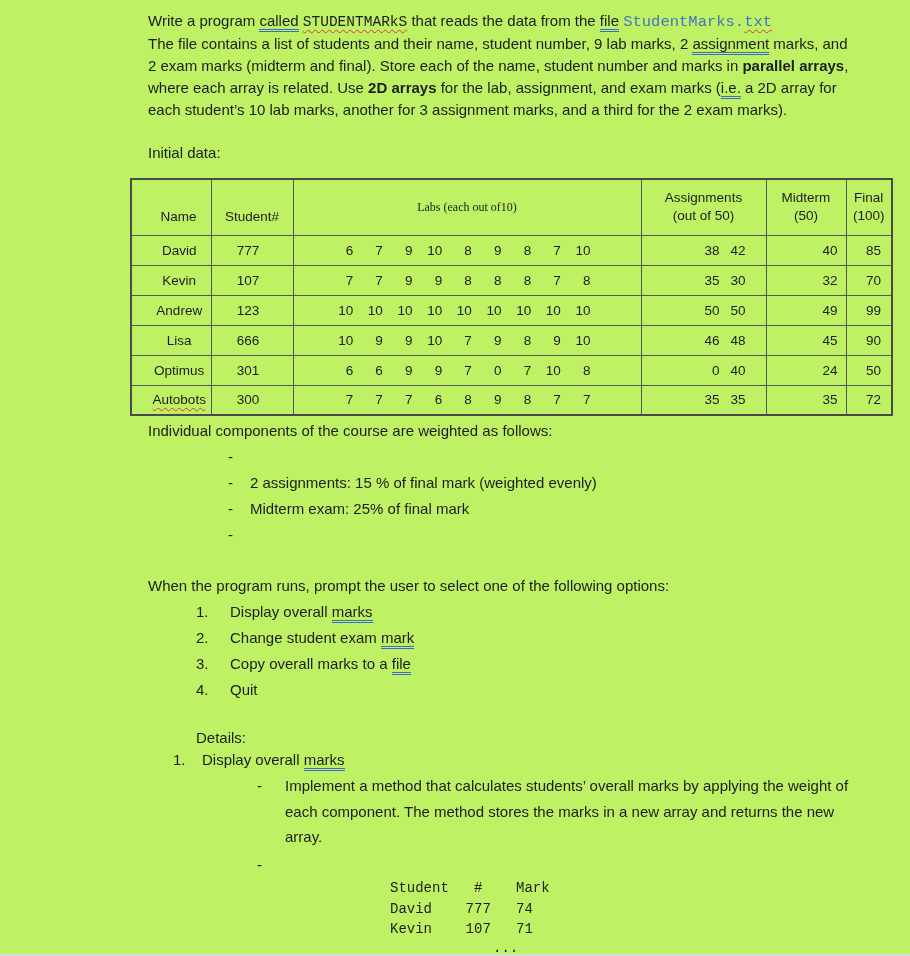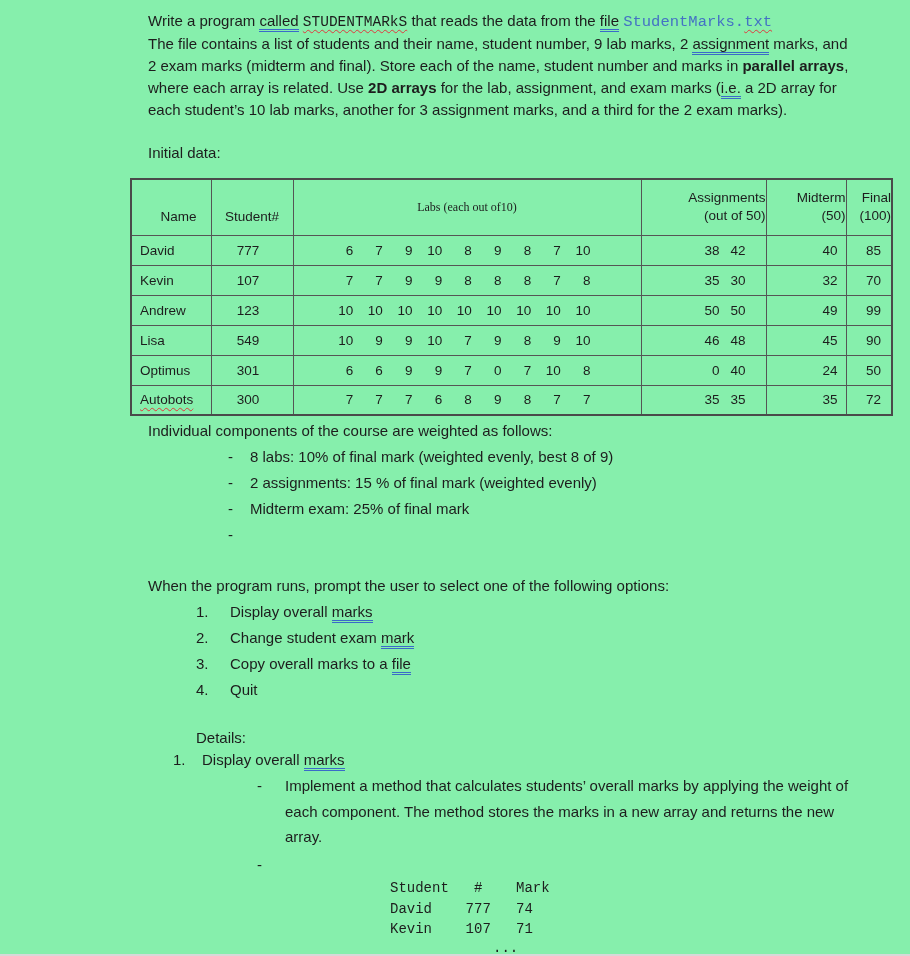--- a/index.html
+++ b/index.html
@@ -1,21 +1,21 @@
 <!DOCTYPE html>
 <html><head>
 <meta charset="utf-8">
 <style>
   * { margin: 0; padding: 0; box-sizing: border-box; }
   html, body { background: #ffffff; }
   .page {
     position: relative;
     width: 910px;
     height: 956px;
-    background: #86efac;
+    background: #bef264;
     overflow: hidden;
     font-family: "Liberation Sans", sans-serif;
     font-size: 15px;
     color: #1d1d1d;
   }
   .content { padding: 10px 20px 0 148px; }
 
   
   .u-gram { border-bottom: 3px double #3a6bc9; }
   .u-spell { text-decoration: underline wavy #e0393e; text-decoration-thickness: 1px; text-underline-offset: 3px; }
@@ -30,23 +30,23 @@
   .initial-label { margin-top: 21px; line-height: 22px; }
 
   
   .data-table { margin-top: 14px; margin-left: -18px; border-collapse: collapse; table-layout: fixed; width: 761px; font-size: 13.5px; }
   .data-table td, .data-table th { border: 1.5px solid #555; font-weight: normal; }
   .data-table { border: 2px solid #4a4a4a; }
   .hdr-row th { height: 56px; vertical-align: middle; line-height: 18px; }
   th.h-name { text-align: right; padding-right: 14px; vertical-align: bottom; padding-bottom: 9px; }
   th.h-student { text-align: center; vertical-align: bottom; padding-bottom: 9px; }
   th.h-labs { text-align: center; font-family: "Liberation Serif", serif; font-size: 12px; }
-  th.h-assign, th.h-mid, th.h-final { text-align: right; }
+  th.h-assign, th.h-mid, th.h-final { text-align: center; }
   .body-row td { height: 30px; vertical-align: middle; }
-  td.c-name { text-align: left; padding-left: 8px; }
+  td.c-name { text-align: center; padding-left: 16px; }
   td.c-num { text-align: center; padding-right: 8px; }
   td.c-labs { padding-left: 30px; padding-right: 50px; }
   .labs-grid { display: grid; grid-template-columns: repeat(9, 1fr); }
   .labs-grid span { text-align: right; }
   td.c-assign { padding-right: 20px; }
   .assign-pair { display: flex; justify-content: flex-end; gap: 4px; }
   .assign-pair span { min-width: 22px; text-align: right; }
   td.c-mid { text-align: right; padding-right: 8px; }
   td.c-final { text-align: right; padding-right: 10px; }
 
@@ -187,21 +187,21 @@
                 <span>50</span>
                 <span>50</span>
               </div>
             </td>
         <td class="c-mid"><span>49</span></td>
         <td class="c-final"><span>99</span></td>
       </tr>
 
       <tr class="body-row">
         <td class="c-name"><span>Lisa</span></td>
-        <td class="c-num"><span>549</span></td>
+        <td class="c-num"><span>666</span></td>
         <td class="c-labs">
               <div class="labs-grid">
                 <span>10</span>
                 <span>9</span>
                 <span>9</span>
                 <span>10</span>
                 <span>7</span>
                 <span>9</span>
                 <span>8</span>
                 <span>9</span>
@@ -269,21 +269,20 @@
         <td class="c-mid"><span>35</span></td>
         <td class="c-final"><span>72</span></td>
       </tr>
     </tbody>
     </table>
 
     <div class="weights-intro">Individual components of the course are weighted as follows:</div>
     <ul class="weights">
       <li>
           <span class="dash">-</span>
-          <span>8 labs: 10% of final mark (weighted evenly, best 8 of 9)</span>
         </li>
       <li>
           <span class="dash">-</span>
           <span>2 assignments: 15 % of final mark (weighted evenly)</span>
         </li>
       <li>
           <span class="dash">-</span>
           <span>Midterm exam: 25% of final mark</span>
         </li>
       <li>

